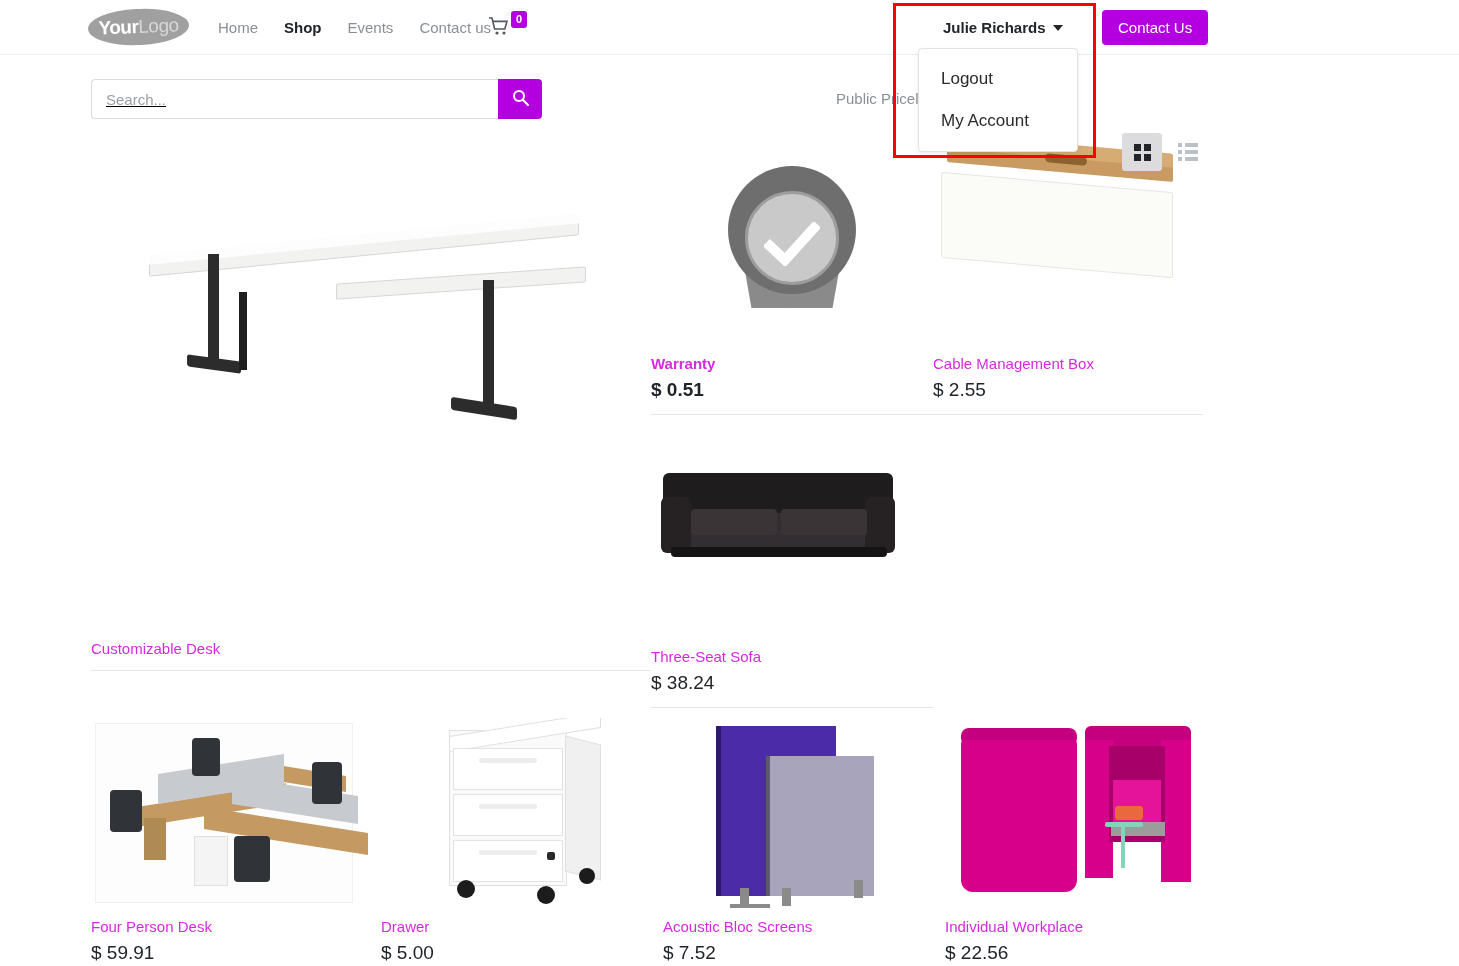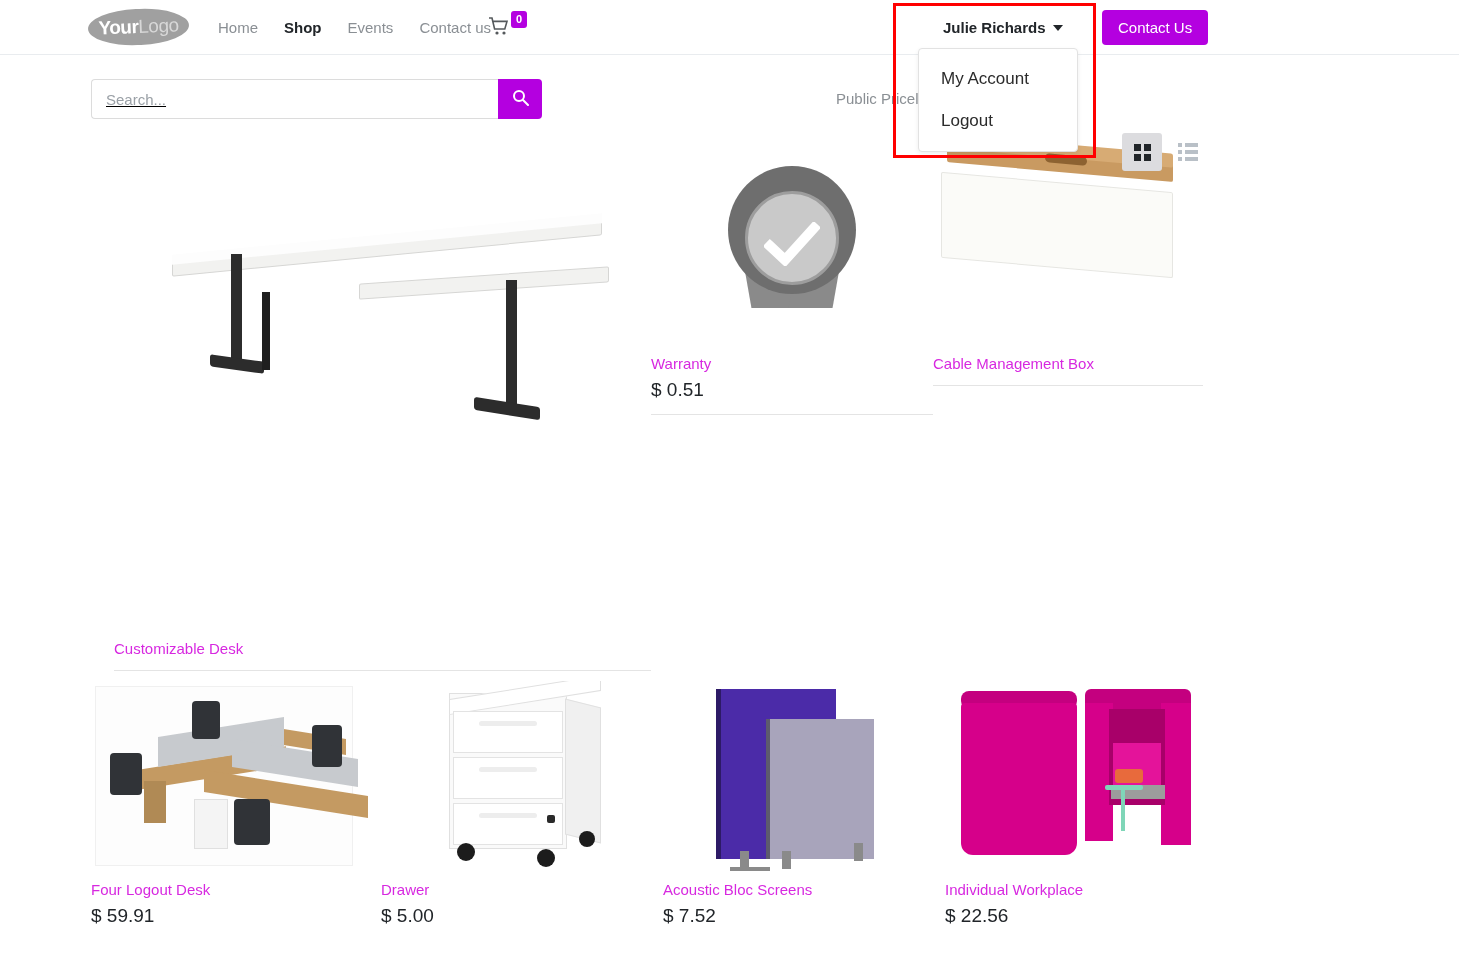--- a/index.html
+++ b/index.html
@@ -332,22 +332,22 @@
 
   <div class="user-menu">
     <span class="user-name">Julie Richards</span>
     <span class="caret"></span>
   </div>
 
   <button class="contact-btn">Contact Us</button>
 </div>
 
 <div class="dropdown">
+  <div class="dropdown-item">Logout</div>
   <div class="dropdown-item">My Account</div>
-  <div class="dropdown-item">Logout</div>
 </div>
 
 <div class="red-box"></div>
 
 <div class="toolbar">
 
   <div class="search-box">
     <input class="search-input" type="text" placeholder="Search..." style="">
     <button class="search-btn">
       <span>
@@ -390,41 +390,41 @@
           </i>
       </span>
     </div>
   </div>
 </div>
 
 <div class="grid">
 
   <div class="row">
 
-    <div class="cell" style="width:560px;margin-left:23px;">
+    <div class="cell" style="width:560px;">
       <div class="card-img" style="height:500px;">
         <div class="ill">
           <div class="desk-top" style="left:58px; top:108px; width:430px; height:18px; transform:skewY(-5.5deg); border-radius:2px;"></div>
           <div class="desk-top" style="left:245px; top:145px; width:250px; height:16px; transform:skewY(-4deg); border-radius:2px;"></div>
           <div class="desk-top" style="left:58px; top:104px; width:430px; height:10px; transform:skewY(-5.5deg); background:#fdfdfd; border:none;"></div>
           <div class="desk-leg" style="left:117px; top:124px; width:11px; height:110px;"></div>
           <div class="desk-leg" style="left:96px; top:228px; width:54px; height:12px; border-radius:3px; transform:skewY(8deg);"></div>
           <div class="desk-leg" style="left:392px; top:150px; width:11px; height:130px;"></div>
           <div class="desk-leg" style="left:360px; top:272px; width:66px; height:13px; border-radius:3px; transform:skewY(9deg);"></div>
           <div class="desk-leg" style="left:148px; top:162px; width:8px; height:78px; background:#1f1f1f;"></div>
         </div>
       </div>
       <div class="card-title">Customizable Desk</div>
       <div class="card-rule"></div>
     </div>
 
     <div style="width:552px;">
 
       <div class="row">
-        <div class="cell" style="width:282px;">
+        <div class="cell" style="width:282px;font-weight:bold;">
           <div class="card-img" style="height:215px;">
             <div class="rosette">
               <div class="rosette-ribbon" style="left:30px; transform:skewX(10deg);"></div>
               <div class="rosette-ribbon" style="right:30px; transform:skewX(-10deg);"></div>
               <div class="rosette-circle"></div>
               <div class="rosette-inner"></div>
               <svg style="position:absolute; left:50%; top:64px; transform:translateX(-50%);" width="56" height="44" viewBox="0 0 56 44">
                 <path d="M6 24 L21 38 L50 6" stroke="#ffffff" stroke-width="10" fill="none" stroke-linecap="square"></path>
               </svg>
             </div>
@@ -437,25 +437,42 @@
         <div class="cell" style="width:270px;">
           <div class="card-img" style="height:215px;">
             <div class="ill">
               <div class="cbox-body" style="left:8px; top:52px; width:232px; height:86px; transform:skewY(5deg); border-radius:2px;"></div>
               <div class="cbox-lid" style="left:14px; top:20px; width:226px; height:22px; transform:skewY(5deg); border-radius:2px;"></div>
               <div class="cbox-lid" style="left:18px; top:14px; width:222px; height:14px; transform:skewY(5deg); background:#d7ab74; border-radius:2px;"></div>
               <div style="position:absolute; left:112px; top:25px; width:42px; height:9px; background:#8d6231; border-radius:5px; transform:skewY(5deg);"></div>
             </div>
           </div>
           <div class="card-title">Cable Management Box</div>
+          <div class="card-price">$ 2.55</div>
           <div class="card-rule"></div>
         </div>
       </div>
 
       <div class="row">
+        <div class="cell" style="width:282px;">
+          <div class="card-img" style="height:213px;">
+            <div class="ill">
+              <div class="sofa-part" style="left:12px; top:48px; width:230px; height:48px; border-radius:6px 6px 2px 2px; background:#1f1c1e;"></div>
+              <div class="sofa-part" style="left:18px; top:88px; width:218px; height:34px; background:#332e31;"></div>
+              <div class="sofa-part" style="left:10px; top:72px; width:30px; height:56px; border-radius:6px; background:#262224;"></div>
+              <div class="sofa-part" style="left:214px; top:72px; width:30px; height:56px; border-radius:6px; background:#262224;"></div>
+              <div class="sofa-part" style="left:40px; top:84px; width:86px; height:26px; background:#3a3437; border-radius:4px;"></div>
+              <div class="sofa-part" style="left:130px; top:84px; width:86px; height:26px; background:#3a3437; border-radius:4px;"></div>
+              <div class="sofa-part" style="left:20px; top:122px; width:216px; height:10px; background:#151314;"></div>
+            </div>
+          </div>
+          <div class="card-title">Three-Seat Sofa</div>
+          <div class="card-price">$ 38.24</div>
+          <div class="card-rule"></div>
+        </div>
 
       </div>
 
     </div>
   </div>
 
   <div class="row">
 
     <div class="cell" style="width:290px;">
       <div class="card-img" style="height:190px; justify-content:flex-start;">
@@ -466,21 +483,21 @@
           <div class="fpd-screen" style="left:62px; top:40px; width:126px; height:30px; transform:skewY(-9deg);"></div>
           <div class="fpd-screen" style="left:136px; top:62px; width:126px; height:28px; transform:skewY(9deg);"></div>
           <div class="fpd-chair" style="left:96px; top:14px; width:28px; height:38px;"></div>
           <div class="fpd-chair" style="left:14px; top:66px; width:32px; height:42px;"></div>
           <div class="fpd-chair" style="left:216px; top:38px; width:30px; height:42px;"></div>
           <div class="fpd-chair" style="left:138px; top:112px; width:36px; height:46px;"></div>
           <div style="position:absolute; left:48px; top:94px; width:22px; height:42px; background:#b08a55;"></div>
           <div style="position:absolute; left:98px; top:112px; width:34px; height:50px; background:#f4f4f4; border:1px solid #e0e0e0;"></div>
         </div>
       </div>
-      <div class="card-title">Four Logout Desk</div>
+      <div class="card-title">Four Person Desk</div>
       <div class="card-price">$ 59.91</div>
     </div>
 
     <div class="cell" style="width:282px;">
       <div class="card-img" style="height:190px;">
         <div class="ill" style="width:190px;">
           <div class="dr-body" style="left:22px; top:12px; width:118px; height:156px;"></div>
           <div class="dr-body" style="left:138px; top:22px; width:36px; height:136px; background:#f0f0f0; transform:skewY(14deg);"></div>
           <div class="dr-body" style="left:22px; top:6px; width:152px; height:16px; background:#ffffff; transform:skewY(-9deg);"></div>
           <div class="dr-front" style="left:26px; top:30px; width:110px; height:42px;"></div>

